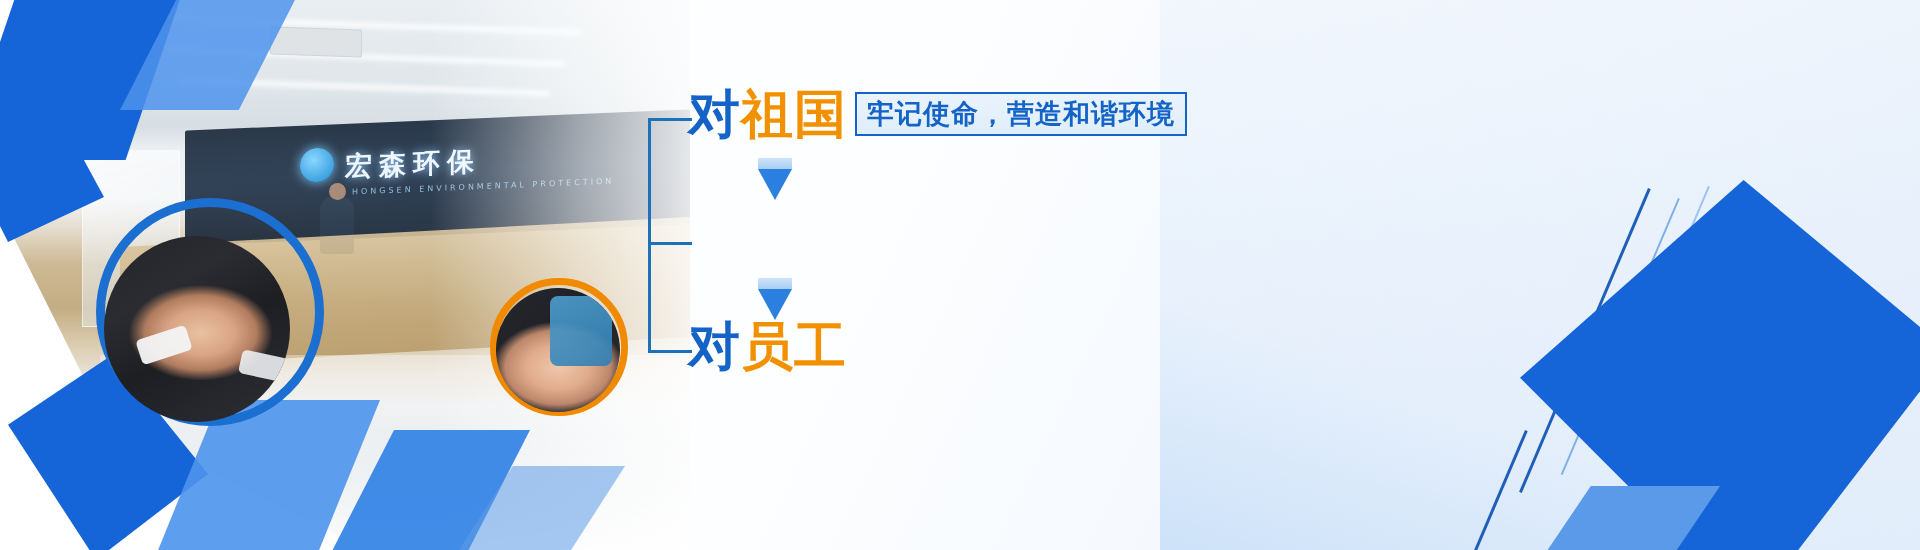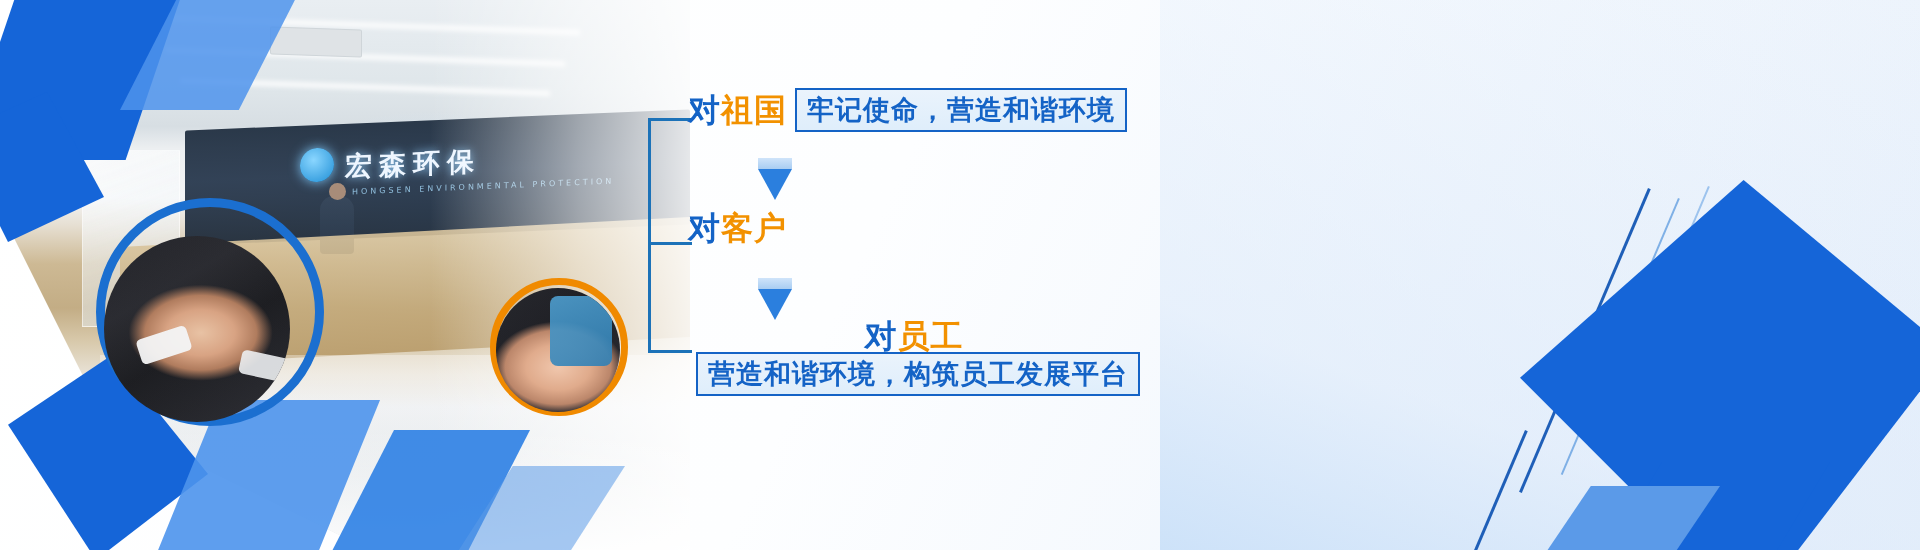--- a/index.html
+++ b/index.html
@@ -79,21 +79,21 @@
   
   .poly{position:absolute;}
 
   
   .content{position:absolute;left:648px;top:0;width:760px;height:550px;}
   .bracket{position:absolute;left:0;top:118px;width:48px;height:232px;
      border-left:3px solid #1c72b8;}
   .arm{position:absolute;left:0;width:44px;height:0;border-top:3px solid #1c72b8;}
 
   .row{position:absolute;display:flex;align-items:center;white-space:nowrap;}
-  .lead{font-size:32px;font-weight:700;letter-spacing:1px;color:#1463c6;line-height:1;}
+  .lead{font-size:52px;font-weight:700;letter-spacing:1px;color:#1463c6;line-height:1;}
   .lead .hl{color:#f29100;}
   .quote{
     display:inline-block;margin-left:8px;
     border:2px solid #1463c6;
     background:linear-gradient(180deg,#eaf3fc 0%,#dfeefb 100%);
     color:#1463c6;font-size:27px;font-weight:700;letter-spacing:1px;
     padding:6px 10px 7px 10px;line-height:1;
   }
 
   .arrow{position:absolute;width:0;height:0;}
@@ -170,31 +170,29 @@
       <span class="lead"><span>对</span><span class="hl">祖国</span></span>
       <span class="quote">牢记使命，营造和谐环境</span>
     </div>
 
     <div class="arrow" style="left:110px;top:158px;width:34px;height:42px;">
       <div class="arrow-top" style="left:0;top:0;"></div>
       <div class="arrow-bot" style="left:0;top:11px;"></div>
     </div>
 
     <div class="row" style="left:40px;top:212px;">
-      <span class="lead"><span>对</span><span class="hl">客户</span></span>
     </div>
 
     <div class="arrow" style="left:110px;top:278px;width:34px;height:42px;">
       <div class="arrow-top" style="left:0;top:0;"></div>
       <div class="arrow-bot" style="left:0;top:11px;"></div>
     </div>
 
-    <div class="row" style="left:40px;top:320px;flex-direction:column;">
+    <div class="row" style="left:40px;top:320px;">
       <span class="lead"><span>对</span><span class="hl">员工</span></span>
-      <span class="quote">营造和谐环境，构筑员工发展平台</span>
     </div>
 
   </div>
 
   <div class="dline" style="left:1648px;top:188px;width:3px;height:330px;background:#1f5fb8;
        transform:rotate(23deg);"></div>
   <div class="dline" style="left:1678px;top:198px;width:2px;height:300px;background:#7fb0e6;
        transform:rotate(23deg);"></div>
   <div class="dline" style="left:1708px;top:186px;width:2px;height:230px;background:#9cc3ee;
        transform:rotate(23deg);"></div>

